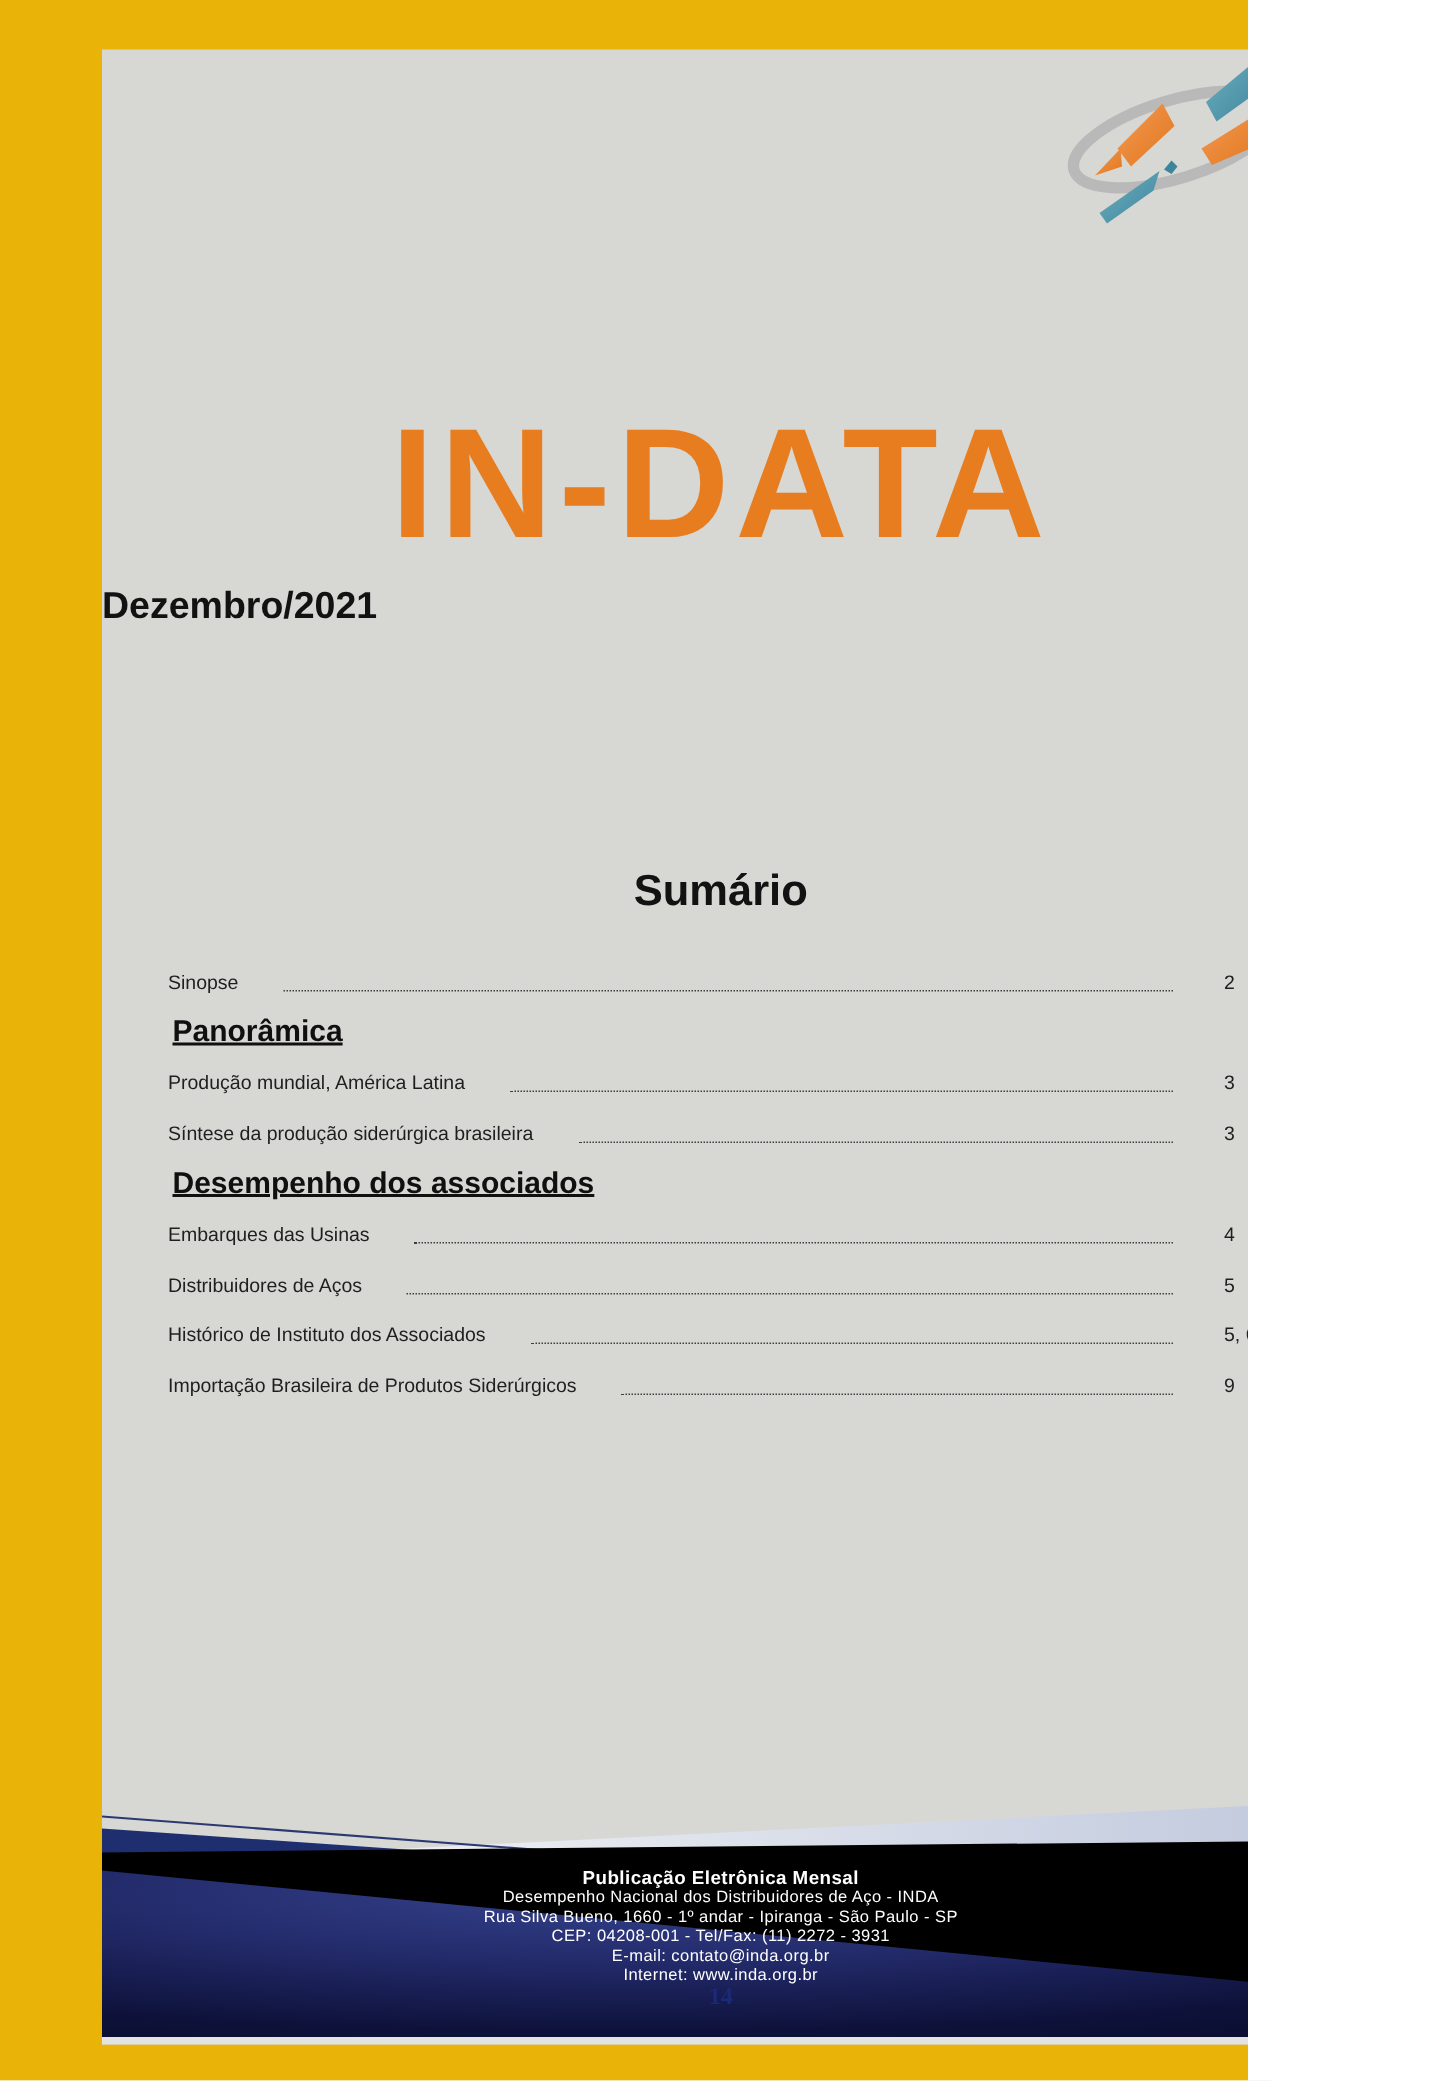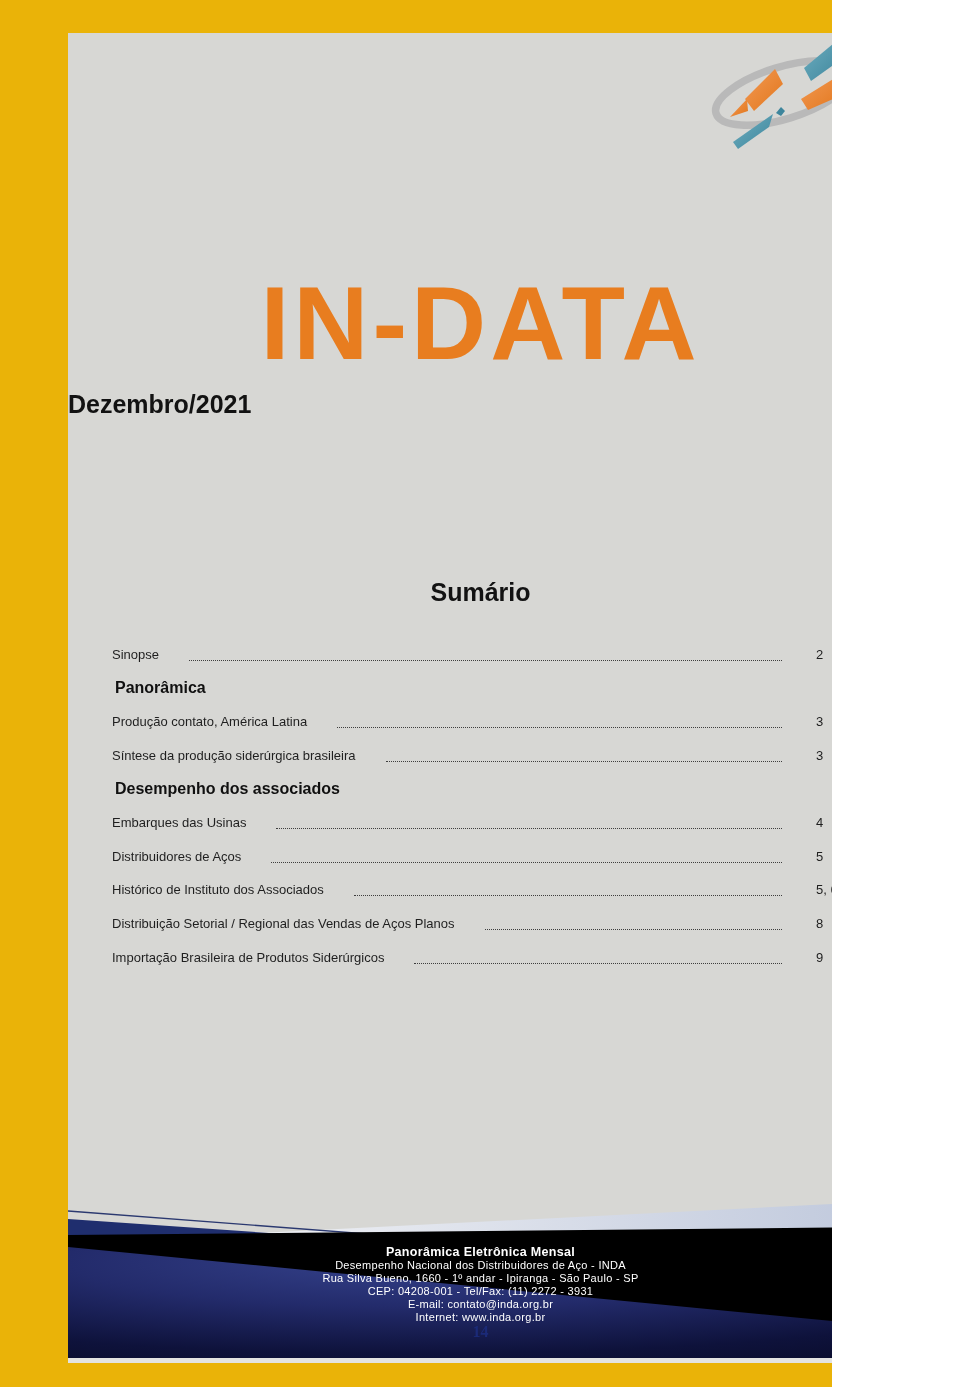--- a/index.html
+++ b/index.html
@@ -16,28 +16,28 @@
     position:absolute; top:238px; left:0; width:100%; text-align:center;
     font-size:104px; font-weight:bold; letter-spacing:4px; line-height:1;
     color:#E87D1F; white-space:nowrap;
   }
   .subtitle {
     position:absolute; top:357px; left:0; width:100%; text-align:left;
     font-size:25px; font-weight:bold; color:#121212;
   }
   .sumario {
     position:absolute; top:545px; left:0; width:100%; text-align:center;
-    font-size:25px; font-weight:bold; color:#121212;
+    font-size:29px; font-weight:bold; color:#121212;
   }
   .toc { position:absolute; top:605px; left:44px; width:762px; }
   .toc-row {
     display:flex; align-items:center; height:33.6px;
     font-size:13px; color:#1f1f1f;
   }
-  .toc-row.section { font-weight:bold; font-size:16px; color:#101010; padding-left:3px; }
+  .toc-row.section { font-weight:bold; font-size:20px; color:#101010; padding-left:3px;text-decoration:underline; }
   .toc-label { white-space:nowrap; }
   .toc-leader {
     flex:1; margin:0 34px 0 30px; height:0;
     border-bottom:1px dotted #3e3e3e; position:relative; top:6px;
   }
   .toc-page { flex:none; width:58px; font-size:13px; }
   .footer { position:absolute; left:0; top:1164px; width:825px; height:166px; }
   .footer svg { position:absolute; left:0; top:0; }
   .footer-text {
     position:absolute; top:49px; left:0; width:100%; text-align:center;
@@ -89,21 +89,21 @@
     <div class="toc" id="toc">
         <div class="toc-row">
           <span class="toc-label">Sinopse</span>
           <span class="toc-leader"></span>
           <span class="toc-page">2</span>
         </div>
         <div class="toc-row section">
           <span class="toc-label">Panorâmica</span>
         </div>
         <div class="toc-row">
-          <span class="toc-label">Produção contato, América Latina</span>
+          <span class="toc-label">Produção mundial, América Latina</span>
           <span class="toc-leader"></span>
           <span class="toc-page">3</span>
         </div>
         <div class="toc-row">
           <span class="toc-label">Síntese da produção siderúrgica brasileira</span>
           <span class="toc-leader"></span>
           <span class="toc-page">3</span>
         </div>
         <div class="toc-row section">
           <span class="toc-label">Desempenho dos associados</span>
@@ -115,25 +115,20 @@
         </div>
         <div class="toc-row">
           <span class="toc-label">Distribuidores de Aços</span>
           <span class="toc-leader"></span>
           <span class="toc-page">5</span>
         </div>
         <div class="toc-row">
           <span class="toc-label">Histórico de Instituto dos Associados</span>
           <span class="toc-leader"></span>
           <span class="toc-page">5, 6 e 7</span>
-        </div>
-        <div class="toc-row">
-          <span class="toc-label">Distribuição Setorial / Regional das Vendas de Aços Planos</span>
-          <span class="toc-leader"></span>
-          <span class="toc-page">8</span>
         </div>
         <div class="toc-row">
           <span class="toc-label">Importação Brasileira de Produtos Siderúrgicos</span>
           <span class="toc-leader"></span>
           <span class="toc-page">9</span>
         </div>
       </div>
 
     <div class="footer">
       <svg width="825" height="166" viewBox="0 0 825 166" aria-hidden="true">
@@ -152,21 +147,21 @@
         <rect x="0" y="0" width="825" height="166" fill="#D7D7D4"></rect>
         <polygon points="150,38 825,4 825,36 400,46" fill="url(#gLight)"></polygon>
         <path d="M0,14 L470,50" stroke="#2B3970" stroke-width="1.4" fill="none"></path>
         <polygon points="0,22 520,58 0,40" fill="#1F2E6E"></polygon>
         <polygon points="0,38 825,30 825,132 0,52" fill="#000000"></polygon>
         <polygon points="0,50 825,130 825,161 0,161" fill="url(#gNavy)"></polygon>
         <rect x="0" y="161" width="825" height="5" fill="#E3E3E1"></rect>
         <rect x="823" y="147" width="2" height="14" fill="#2B3970"></rect>
       </svg>
       <div class="footer-text" id="footer-lines">
-          <div>Panorâmica Eletrônica Mensal</div>
+          <div>Publicação Eletrônica Mensal</div>
           <div>Desempenho Nacional dos Distribuidores de Aço - INDA</div>
           <div>Rua Silva Bueno, 1660 - 1º andar - Ipiranga - São Paulo - SP</div>
           <div>CEP: 04208-001 - Tel/Fax: (11) 2272 - 3931</div>
           <div>E-mail: contato@inda.org.br</div>
           <div>Internet: www.inda.org.br</div>
         </div>
       <div class="footer-page-number">14</div>
     </div>
   </div>
 

